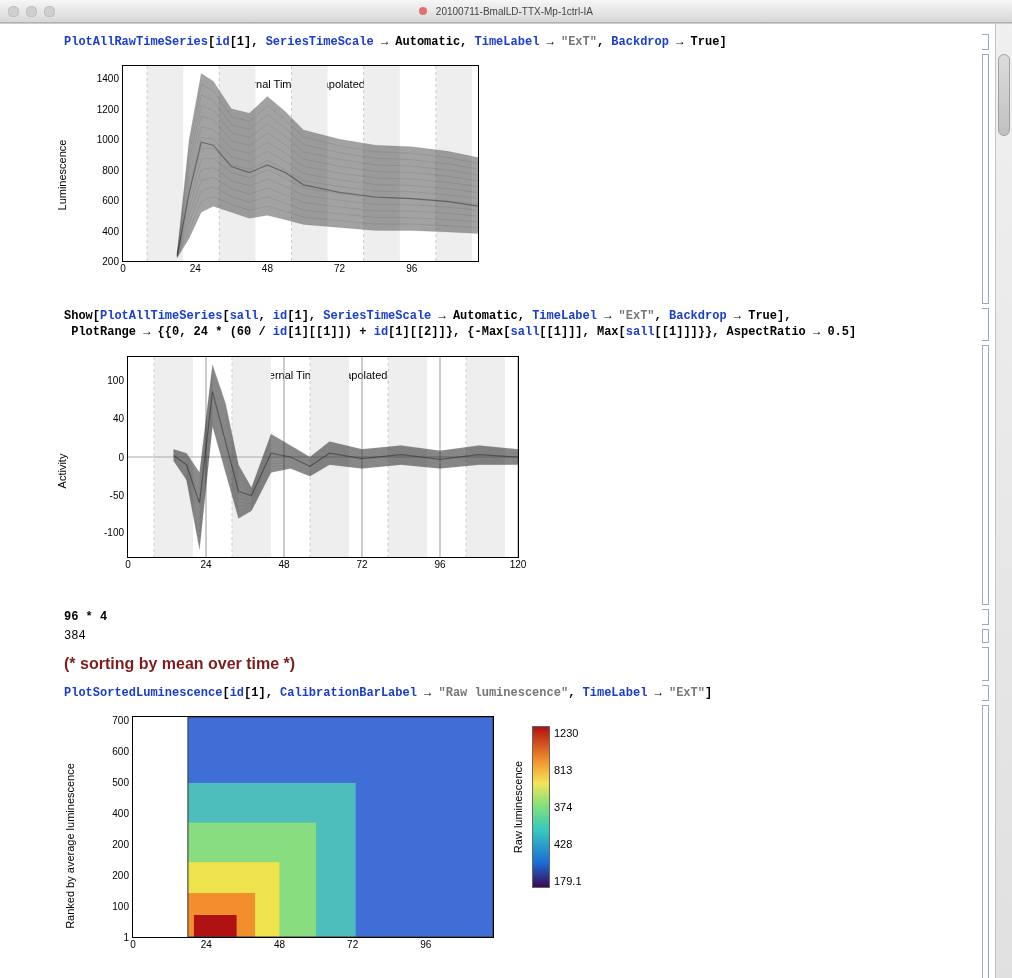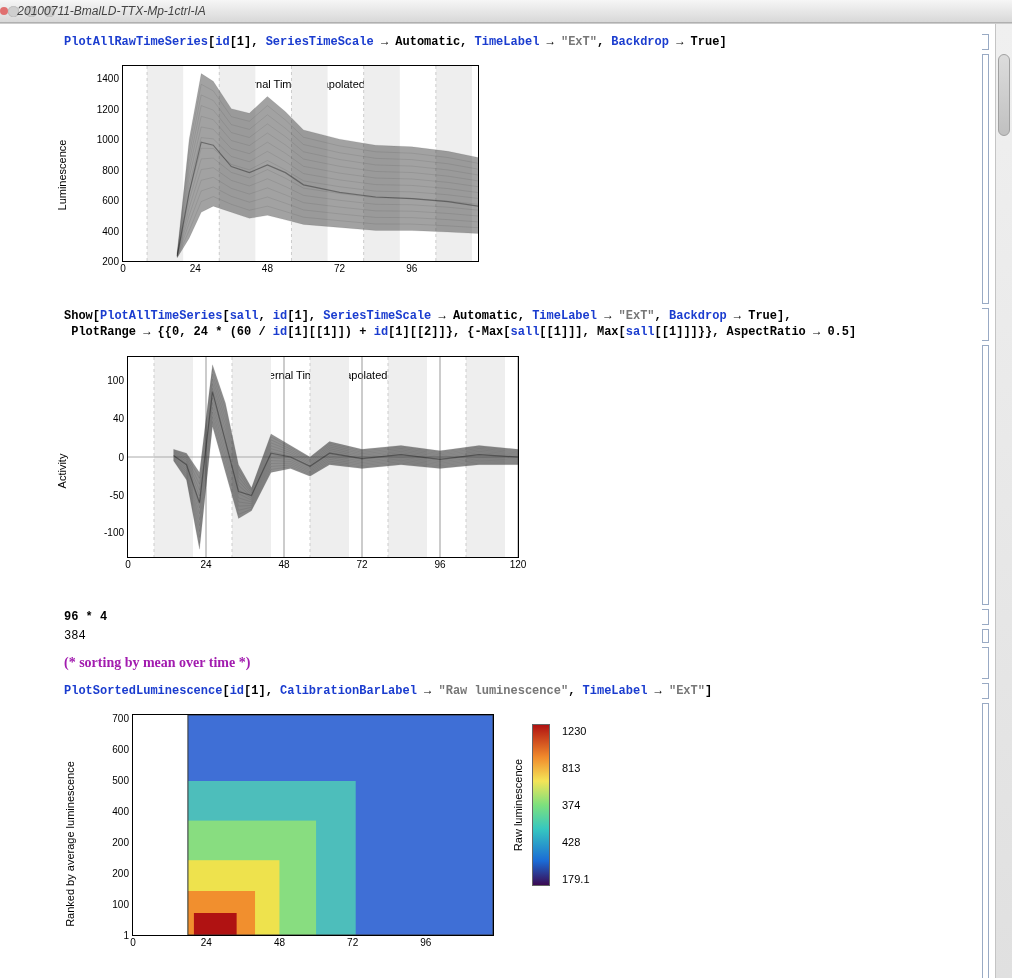--- a/index.html
+++ b/index.html
@@ -1,48 +1,48 @@
 <!DOCTYPE html>
 <html><head>
 <meta charset="utf-8">
 <style>
   html, body { margin: 0; padding: 0; background: #e8e8e8; font-family: "Helvetica Neue", Helvetica, Arial, sans-serif; font-size: 12px; color: #000; }
   .window { width: 1012px; height: 978px; background: #e8e8e8; display: flex; flex-direction: column; position: relative; overflow: hidden; }
   .titlebar { height: 22px; background: linear-gradient(#f6f6f6,#d8d8d8); border-bottom: 1px solid #b0b0b0; display: flex; align-items: center; position: relative; }
   .traffic { display: flex; gap: 7px; padding-left: 8px; }
   .dot { width: 11px; height: 11px; border-radius: 50%; box-shadow: inset 0 0 1px rgba(0,0,0,.4); background: #cfcfcf; }
-  .title-wrap { position: absolute; left: 0; right: 0; font-size: 12px; color: #444; pointer-events: none; font-style: italic; }
+  .title-wrap { position: absolute; left: 0; right: 0; text-align: center; font-size: 10px; color: #444; pointer-events: none; }
   .title-wrap .mod { display:inline-block; width:8px; height:8px; border-radius:50%; background:#e07070; margin-right:6px; vertical-align: baseline; }
   .body { flex: 1; display: flex; background: #fff; border-top: 1px solid #ccc; overflow: hidden; }
   .content { flex: 1; overflow-y: auto; overflow-x: hidden; padding: 8px 0 20px 0; }
   .scrolltrack { width: 16px; background: linear-gradient(#f0f0f0,#e0e0e0); border-left: 1px solid #c4c4c4; position: relative; }
   .thumb { position: absolute; left: 2px; right: 2px; top: 30px; height: 80px; background: linear-gradient(#dcdcdc,#c0c0c0); border: 1px solid #a0a0a0; border-radius: 6px; }
   .statusbar { height: 20px; background: linear-gradient(#f6f6f6,#e2e2e2); border-top: 1px solid #bbb; display:flex; align-items:center; justify-content:flex-end; padding-right: 30px; font-size: 11px; color:#555; }
 
   .cell { position: relative; padding: 2px 28px 2px 64px; }
   .bracket { position: absolute; right: 6px; top: 2px; bottom: 2px; width: 14px; }
   .bracket::before { content:""; position:absolute; right:0; top:0; bottom:0; border-right: 1px solid #99aac4; border-top: 1px solid #99aac4; border-bottom: 1px solid #99aac4; width: 6px; }
   .bracket.out::after { content:""; position:absolute; right:6px; top:0; bottom:0; border-right: 1px solid #99aac4; width: 4px; }
   .code { font-family: "Courier New", Courier, monospace; font-size: 12px; font-weight: bold; line-height: 1.35; white-space: pre-wrap; }
   .kw { color: #1a3ccf; }
   .str { color: #777; }
-  .comment { color: #a21caf; font-family: Liberation Serif, serif; font-size: 14px; font-weight: bold; }
+  .comment { color: #7f1d1d; font-family: Liberation Sans, sans-serif; font-size: 16px; font-weight: bold; }
   .output-num { font-family: "Courier New", Courier, monospace; font-size: 12px; }
 
   .plot { background: #fff; position: relative; margin: 6px 0 14px 8px; }
   .axis-label-y { position: absolute; left: -10px; top: 50%; transform: translate(-50%,-50%) rotate(-90deg); font-size: 11px; color:#000; white-space: nowrap; }
   .axis-label-x { text-align: center; font-size: 11px; color:#000; margin-top: 2px; }
   .frame { position: absolute; border: 1px solid #000; }
   .tick { position: absolute; font-size: 10px; color:#000; }
   .tickY { right: 100%; transform: translate(-4px,50%); text-align: right; width: 40px; }
   .tickX { top: 100%; transform: translate(-50%,2px); }
 
   .heat-legend { position: absolute; display:flex; align-items:center; }
   .legend-bar { width: 16px; height: 160px; background: linear-gradient(to top, #3b0a52 0%, #1b6bd6 15%, #36c7c0 35%, #7de07d 50%, #f4e457 65%, #f08a2c 80%, #b01212 100%); border:1px solid #666; }
-  .legend-ticks { display:flex; flex-direction:column; justify-content:space-between; height:160px; margin-left:12px; font-size:11px; }
+  .legend-ticks { display:flex; flex-direction:column; justify-content:space-between; height:160px; margin-left:4px; font-size:11px; }
   .legend-title { position:absolute; left:-14px; top:50%; transform: translate(-50%,-50%) rotate(-90deg); font-size:11px; white-space:nowrap; }
 
   svg { display:block; }
 </style>
 </head>
 <body>
 
 <div class="window">
 
   <div class="titlebar">

